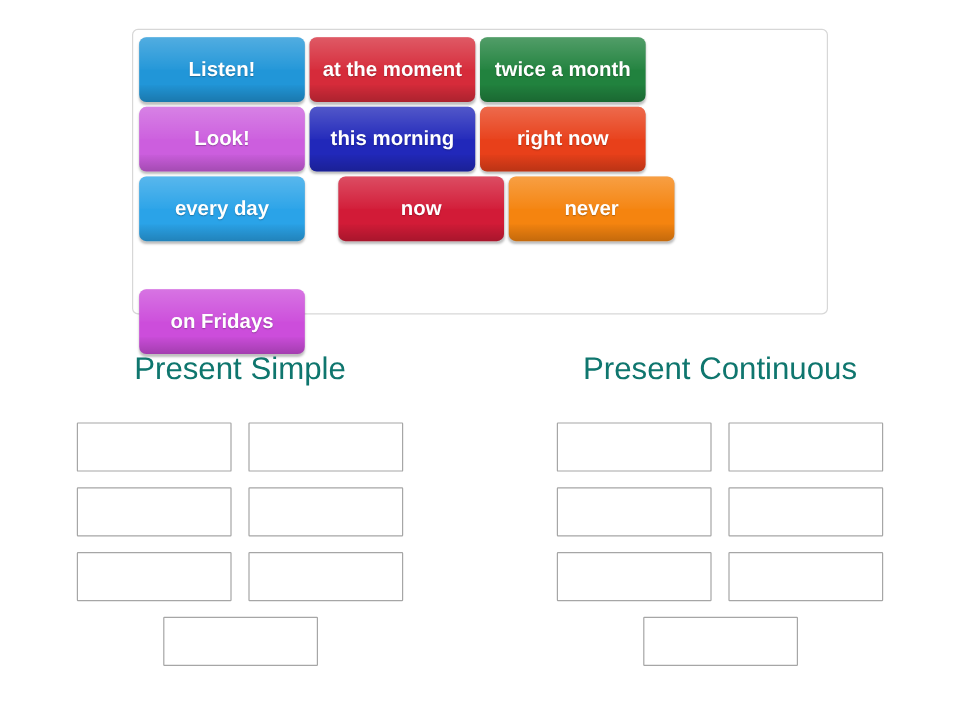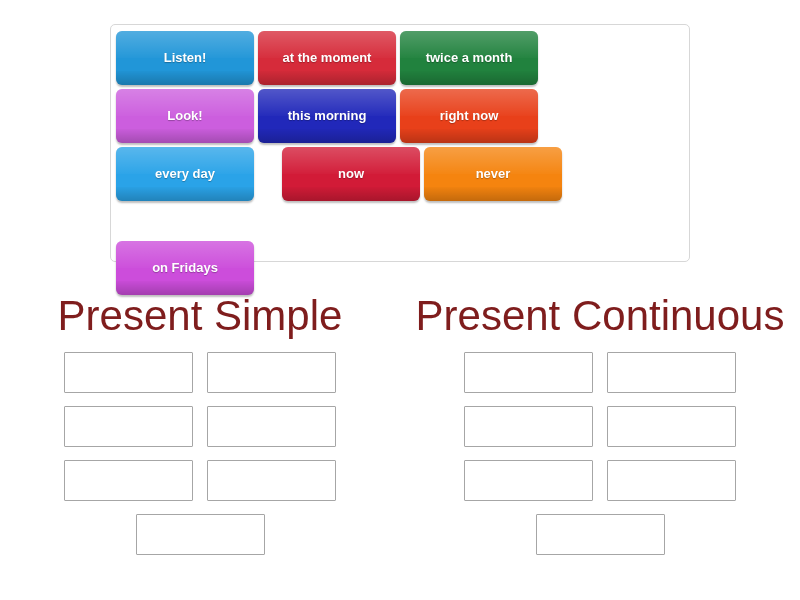--- a/index.html
+++ b/index.html
@@ -47,21 +47,21 @@
   
   .tile {
     width: 138px;
     height: 54px;
     border-radius: 6px;
     display: flex;
     align-items: center;
     justify-content: center;
     text-align: center;
     color: #ffffff;
-    font-size: 13px;
+    font-size: 17px;
     font-weight: bold;
     line-height: 1.12;
     padding: 2px 5px;
     cursor: move;
     user-select: none;
     position: relative;
     overflow: hidden;
     text-shadow: 0 1px 1px rgba(0,0,0,0.28);
     box-shadow: 0 2px 2px rgba(0,0,0,0.26);
   }
@@ -93,23 +93,23 @@
     left: 0;
     width: 800px;
     display: flex;
   }
   .heading-col {
     width: 400px;
     display: flex;
     justify-content: center;
   }
   .heading {
-    font-size: 42px;
+    font-size: 26px;
     font-weight: normal;
-    color: #7f1d1d;
+    color: #0f766e;
     letter-spacing: 0px;
     white-space: nowrap;
   }
 
   
   .dropzones {
     position: absolute;
     top: 352px;
     left: 0;
     width: 800px;

